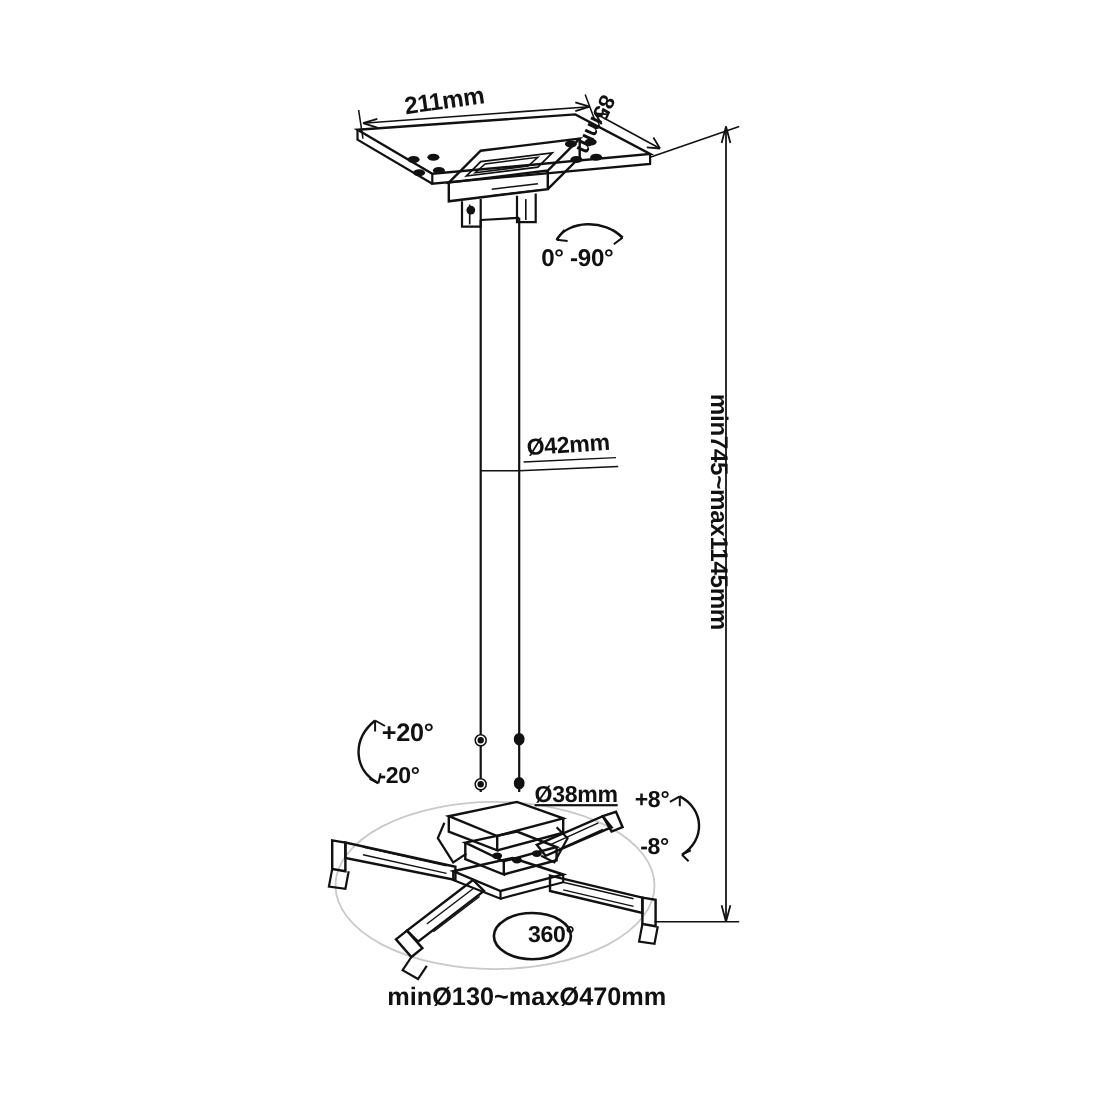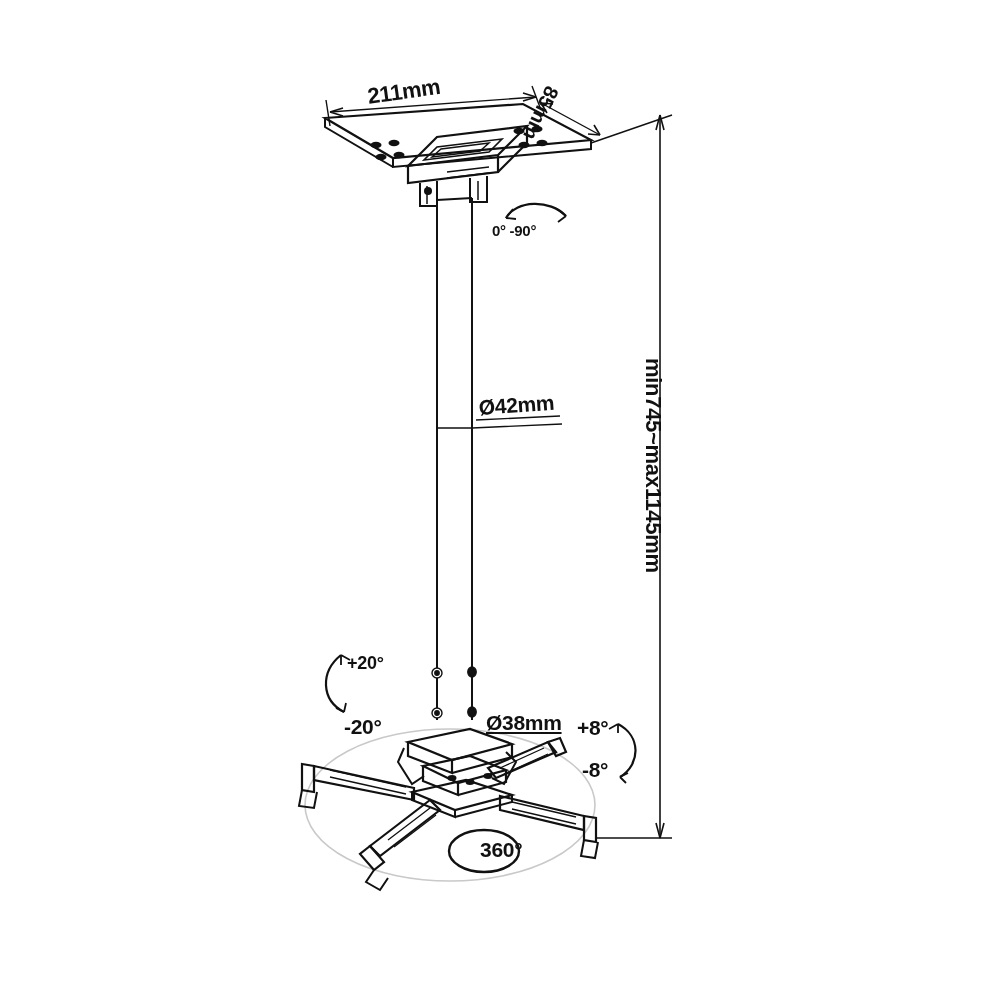--- a/index.html
+++ b/index.html
@@ -31,23 +31,23 @@
     font-family: "Liberation Sans", sans-serif;
     font-weight: bold;
     color: #111111;
     white-space: nowrap;
     letter-spacing: -0.3px;
   }
   .lbl-211   { left: 366px; top: 84px;  font-size: 22px; transform: rotate(-8deg); transform-origin: left top; }
   .lbl-85    { left: 563px; top: 92px;  font-size: 20px; transform: rotate(115deg); transform-origin: left top; }
   .lbl-d42   { left: 478px; top: 396px; font-size: 21px; transform: rotate(-4deg); transform-origin: left top; }
   .lbl-main  { left: 666px; top: 358px; font-size: 22px; transform: rotate(90deg); transform-origin: left top; }
-  .lbl-0-90  { left: 492px; top: 222px; font-size: 15px; text-align: right; }
-  .lbl-p20   { left: 347px; top: 653px; font-size: 18px; }
-  .lbl-m20   { left: 344px; top: 715px; font-size: 21px; }
+  .lbl-0-90  { left: 492px; top: 222px; font-size: 22px; text-align: right; }
+  .lbl-p20   { left: 347px; top: 653px; font-size: 23px; }
+  .lbl-m20   { left: 344px; top: 694px; font-size: 21px; }
   .lbl-p8    { left: 577px; top: 716px; font-size: 21px; }
   .lbl-m8    { left: 582px; top: 758px; font-size: 21px; }
   .lbl-d38   { left: 486px; top: 711px; font-size: 21px; text-decoration: underline; }
   .lbl-360   { left: 480px; top: 838px; font-size: 21px; }
   .lbl-base  { left: 352px; top: 893px; font-size: 23px; letter-spacing: 0px; }
 </style>
 </head>
 <body>
 
 <div id="stage">
@@ -210,14 +210,15 @@
   <div class="lbl lbl-m20">-20°</div>
 
   <div class="lbl lbl-d38">Ø38mm</div>
 
   <div class="lbl lbl-p8">+8°</div>
 
   <div class="lbl lbl-m8">-8°</div>
 
   <div class="lbl lbl-360">360°</div>
 
+  <div class="lbl lbl-base">minØ130~maxØ470mm</div>
 
 </div>
 
 </body></html>

